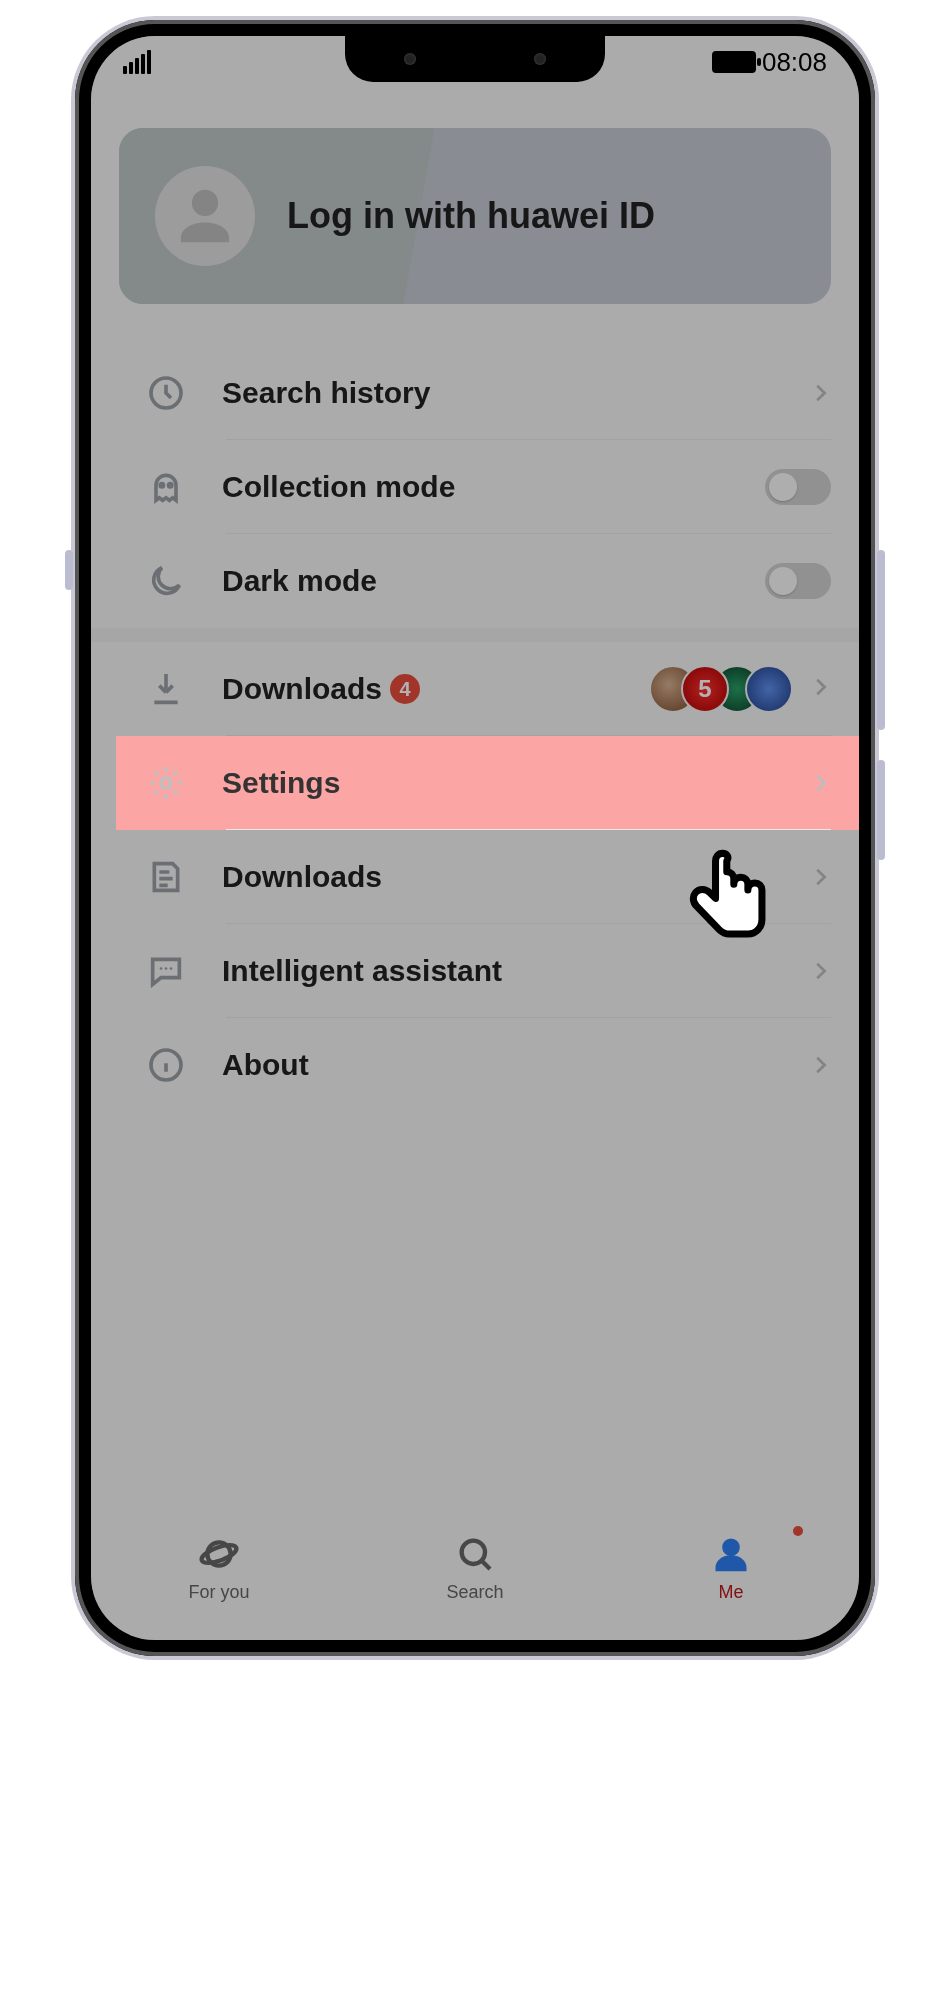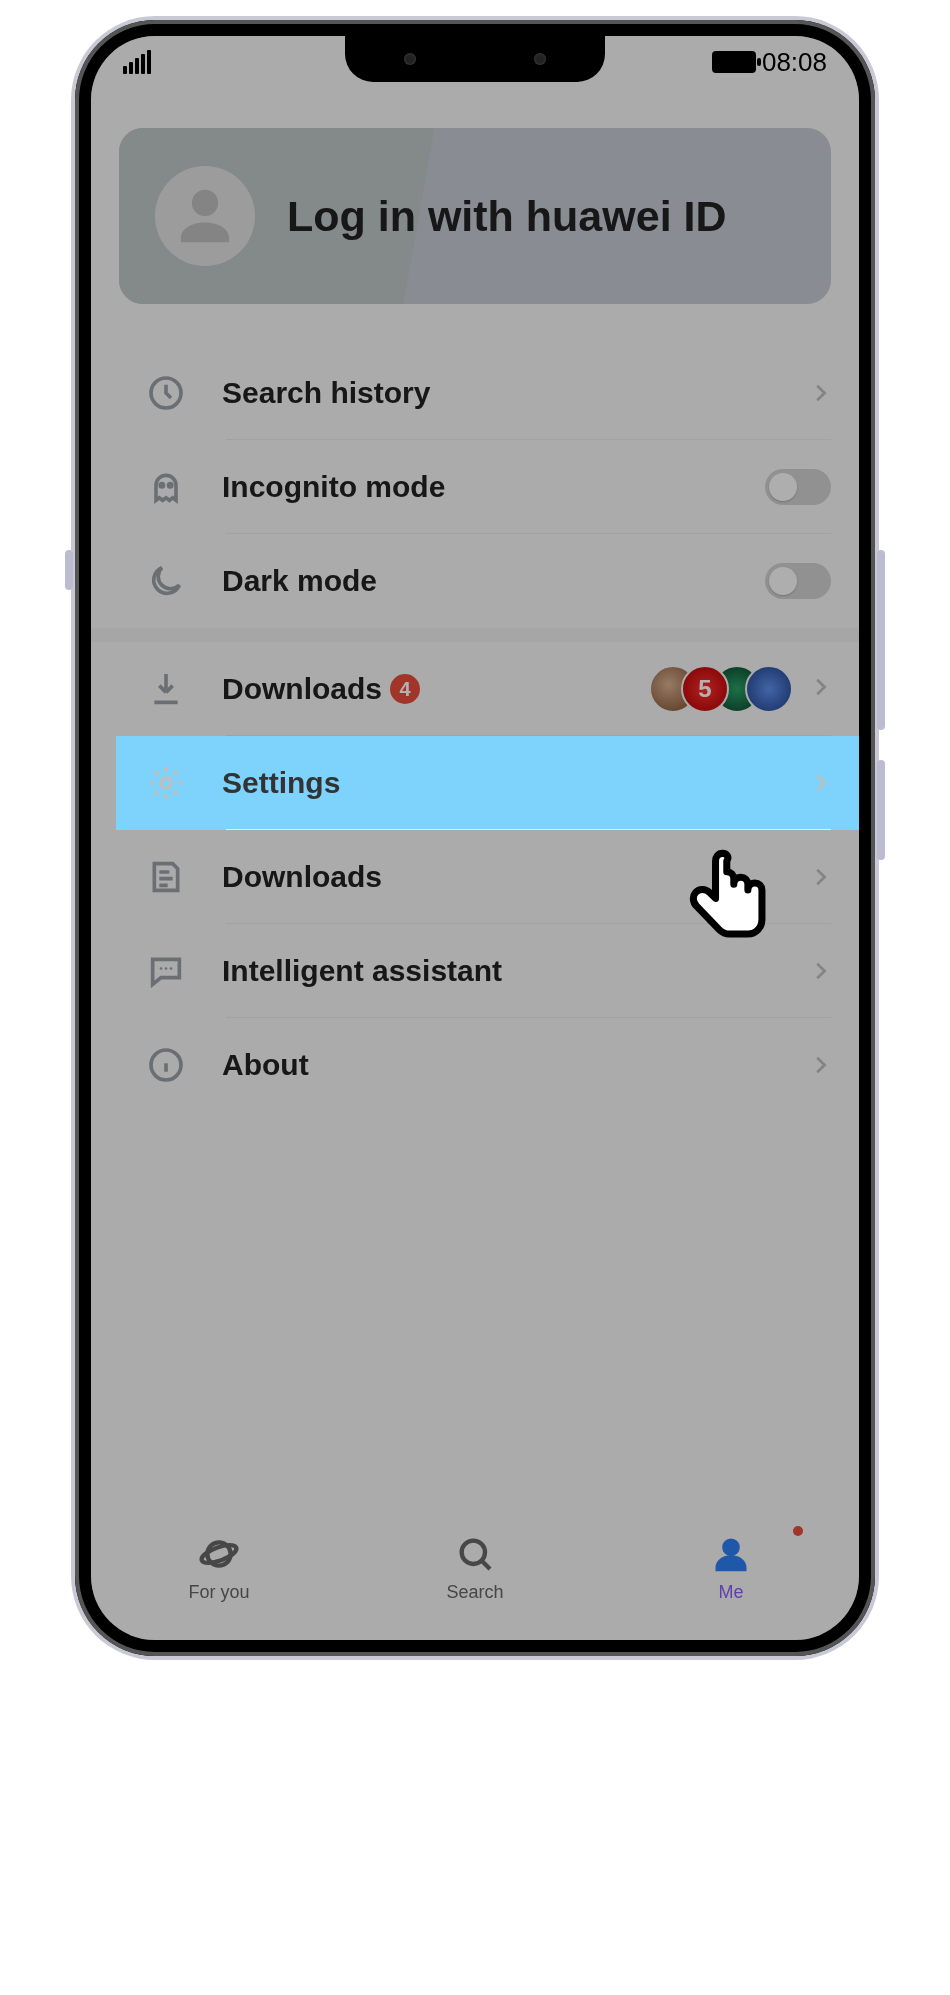--- a/index.html
+++ b/index.html
@@ -141,21 +141,21 @@
   .login-card > * { position: relative; z-index: 1; }
   .avatar {
     width: 100px; height: 100px;
     border-radius: 50%;
     background: #e0e0e0;
     display: flex;
     align-items: center;
     justify-content: center;
   }
   .avatar svg { width: 70px; height: 70px; fill: #bdbdbd; }
-  .login-text { font-size: 43px; font-weight: 600; color: #222; }
+  .login-text { font-size: 36px; font-weight: 600; color: #222; }
 
   
   .list { }
   .row {
     position: relative;
     display: flex;
     align-items: center;
     height: 94px;
     padding: 0 28px 0 28px;
     margin-left: 25px;
@@ -218,21 +218,21 @@
   .app.c1 { background: radial-gradient(circle at 40% 40%, #d8b090, #7a4a2a); }
   .app.c2 { background: radial-gradient(circle at 50% 50%, #ff3030, #b00000); position: relative; }
   .app.c2::after { content: "5"; position: absolute; inset: 0; display:flex; align-items:center; justify-content:center; color:#fff; font-weight:700; font-size:24px; }
   .app.c3 { background: radial-gradient(circle at 50% 50%, #2aa068, #0a4028); }
   .app.c4 { background: radial-gradient(circle at 50% 50%, #6090f0, #204088); }
 
   .section-gap { height: 14px; background: #eeeeee; }
 
   
   .row.highlight {
-    background: #7dd3fc;
+    background: #fca5a5;
     z-index: 30;
   }
   .row.highlight .row-icon svg { stroke: #bfbfbf; }
   .row.highlight .row-label { color: #333; }
 
   
   .bottom-nav {
     position: absolute;
     left: 0; right: 0;
     bottom: 18px;
@@ -253,21 +253,21 @@
     position: absolute;
     inset: 6px 10px 4px 10px;
     background: rgba(255,255,255,0.5);
     border-radius: 18px;
     z-index: -1;
   }
   .nav-icon { width: 44px; height: 44px; display:flex; align-items:center; justify-content:center; }
   .nav-icon svg { width: 40px; height: 40px; stroke: #666; stroke-width: 2.6; fill: none; }
   .nav-label { font-size: 18px; color: #666; font-weight: 500; }
   .nav-item.active .nav-icon svg { stroke: #2f7ff2; fill: #2f7ff2; }
-  .nav-item.active .nav-label { color: #8b5cf6; }
+  .nav-item.active .nav-label { color: #b91c1c; }
   .nav-dot {
     position: absolute;
     top: 14px; right: 56px;
     width: 10px; height: 10px;
     background: #e74c3c;
     border-radius: 50%;
   }
 
   
   .pointer-hand {
@@ -342,21 +342,21 @@
 
 
         <div class="row">
           <span class="row-icon">
             <svg viewBox="0 0 24 24">
                 <path d="M6 20v-9a6 6 0 0 1 12 0v9l-2-1.5-2 1.5-2-1.5-2 1.5-2-1.5-2 1.5Z"></path>
                 <circle cx="9.5" cy="11" r="1"></circle>
                 <circle cx="14.5" cy="11" r="1"></circle>
               </svg>
           </span>
-          <span class="row-label">Incognito mode</span>
+          <span class="row-label">Collection mode</span>
           <span class="row-right">
             <span class="switch"></span>
           </span>
         </div>
 
         <div class="row noline">
           <span class="row-icon">
             <svg viewBox="0 0 24 24">
                 <path d="M20 14.5A8 8 0 1 1 9.5 4a6.5 6.5 0 0 0 10.5 10.5Z"></path>
               </svg>

